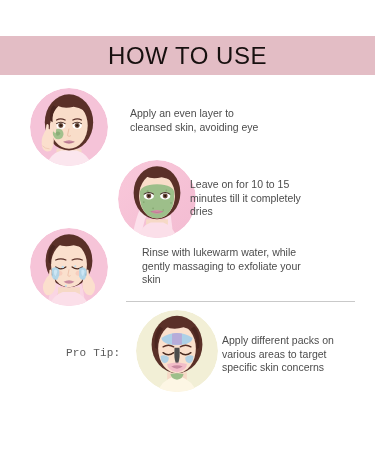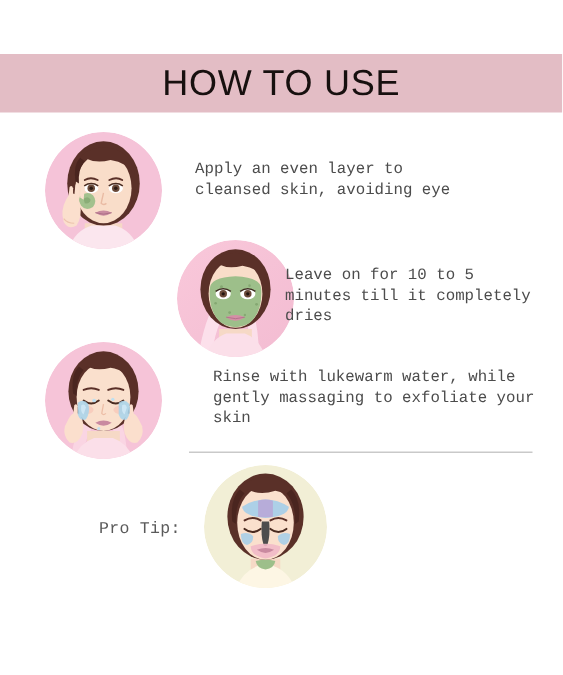--- a/index.html
+++ b/index.html
@@ -23,21 +23,21 @@
     font-size:24px;font-weight:normal;letter-spacing:.5px;
     color:#17100f;
     font-family:"Liberation Sans", sans-serif;
   }
   .circle{
     position:absolute;border-radius:50%;overflow:hidden;
   }
   .step-text{
     position:absolute;
     font-size:10.5px;line-height:13.5px;color:#4c4c4c;
-    font-family:Liberation Mono, monospace;
+    font-family:Liberation Sans, sans-serif;
     white-space:pre-line;
   }
 
   
   #circle-1{left:30px;top:88px;width:78px;height:78px;}
   #text-1{left:130px;top:107px;width:225px;}
 
   #circle-2{left:118px;top:160px;width:78px;height:78px;}
   #text-2{left:190px;top:178px;width:180px;}
 
@@ -150,21 +150,21 @@
       <circle cx="60.5" cy="46" r="3.2" fill="#6b4a3a"></circle>
       <circle cx="39.5" cy="46" r="1.4" fill="#241511"></circle>
       <circle cx="60.5" cy="46" r="1.4" fill="#241511"></circle>
       <path d="M33 44 Q39.5 39.5 46 44" stroke="#3f2d22" stroke-width="1.3" fill="none"></path>
       <path d="M54 44 Q60.5 39.5 67 44" stroke="#3f2d22" stroke-width="1.3" fill="none"></path>
 
       <path d="M42 66 Q50 62 58 66 Q50 72 42 66 Z" fill="#d48fa6"></path>
       <path d="M42 66 Q50 68.5 58 66" stroke="#b2718a" stroke-width="0.8" fill="none"></path>
     </svg>
   </div>
-  <div class="step-text" id="text-2">Leave on for 10 to 5
+  <div class="step-text" id="text-2">Leave on for 10 to 15
 minutes till it completely
 dries</div>
 
   <div class="circle" id="circle-3">
     <svg width="78" height="78" viewBox="0 0 100 100">
       <circle cx="50" cy="50" r="50" fill="#f6c4d8"></circle>
 
       <path d="M22 100 Q26 74 36 62 L44 68 Q34 80 32 100 Z" fill="#fbd9e6" opacity="0.8"></path>
       <path d="M70 100 Q70 76 62 64 L55 70 Q64 82 62 100 Z" fill="#fbd9e6" opacity="0.8"></path>
 
@@ -245,14 +245,17 @@
       <path d="M30 56 Q36 54 40 58 Q40 64 35 65 Q30 64 30 56 Z" fill="#a9cfe8" opacity="0.9"></path>
       <path d="M70 56 Q64 54 60 58 Q60 64 65 65 Q70 64 70 56 Z" fill="#a9cfe8" opacity="0.9"></path>
 
       <path d="M38 66 Q50 62 62 66 Q62 74 50 76 Q38 74 38 66 Z" fill="#f1b9c8" opacity="0.9"></path>
 
       <path d="M43 69 Q50 66 57 69 Q50 74 43 69 Z" fill="#c98aa0"></path>
 
       <path d="M42 78 Q50 76 58 78 Q57 84 50 85 Q43 84 42 78 Z" fill="#9dbf8a"></path>
     </svg>
   </div>
+  <div class="step-text" id="text-4">Apply different packs on
+various areas to target
+specific skin concerns</div>
 
 </div>
 
 </body></html>

